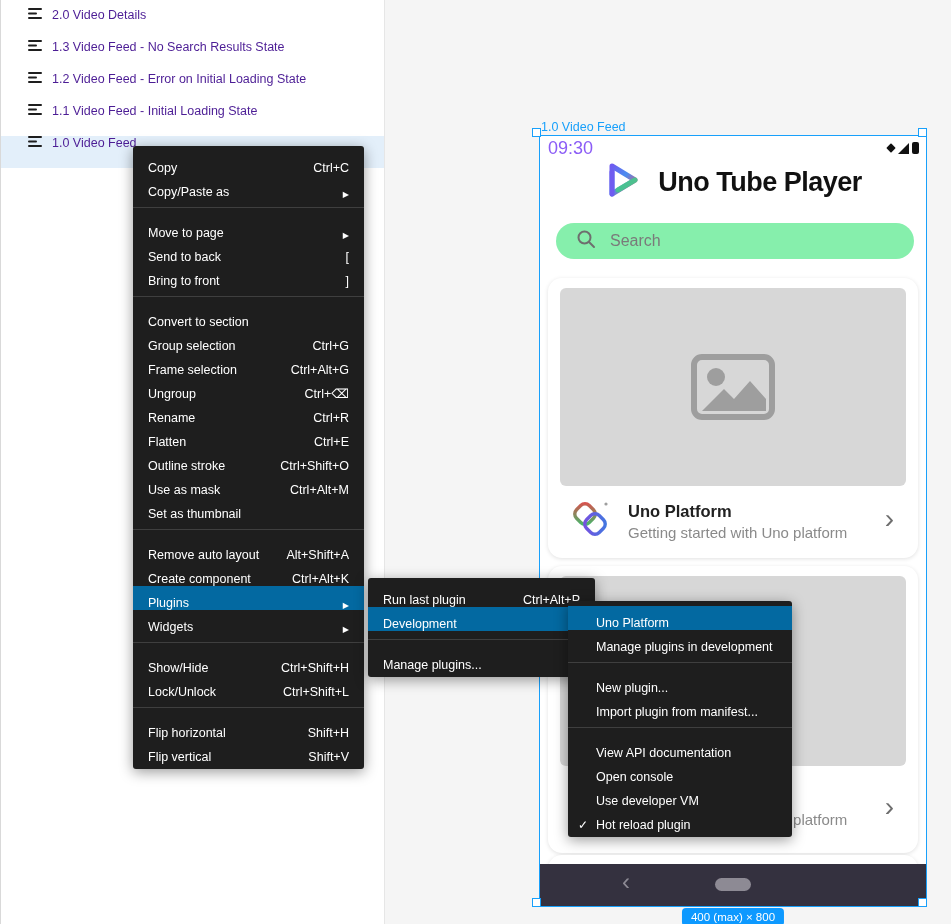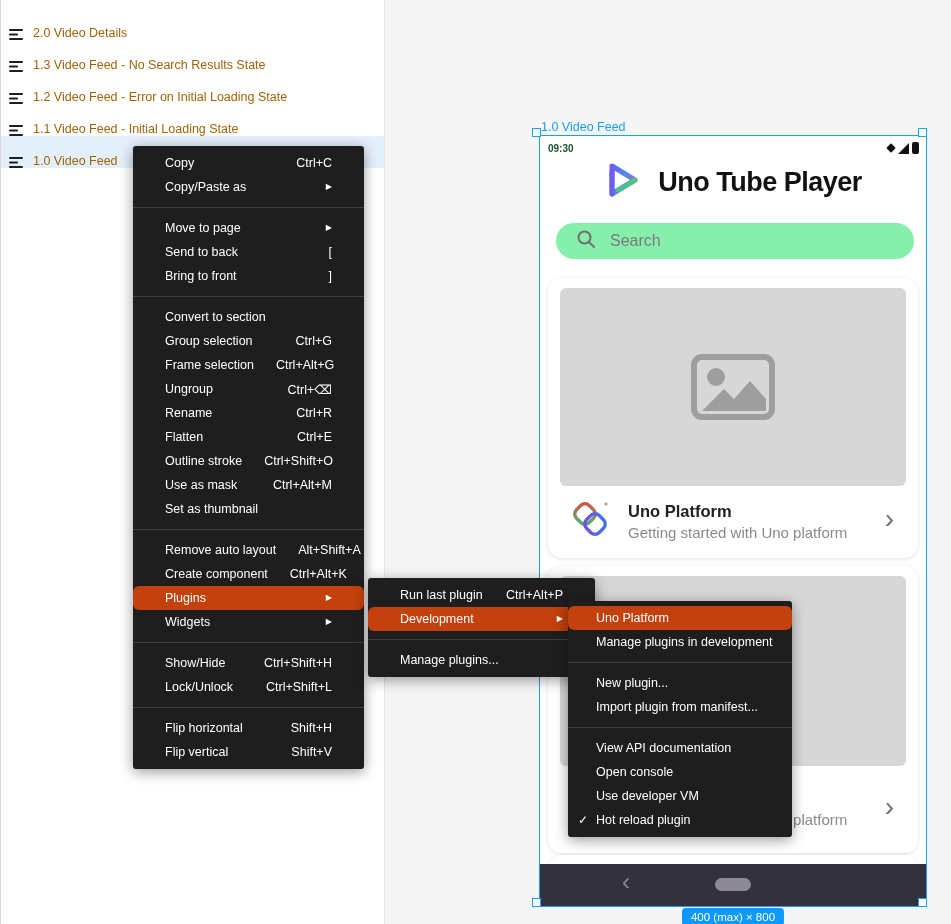--- a/index.html
+++ b/index.html
@@ -13,42 +13,42 @@
 
   
   .sidebar {
     position:absolute; left:0; top:0; width:385px; height:924px;
     background:#ffffff;
     border-left:1px solid #d9d9d9;
     border-right:1px solid #e6e6e6;
     padding-top:8px; z-index:5;
   }
   .layer-row {
-    height:32px; display:flex; align-items:flex-end;
-    padding-left:8px; gap:10px;
-    font-size:12.5px; font-weight:500; color:#a16207;
+    height:32px; display:flex; align-items:flex-start;
+    padding-left:27px; gap:10px;
+    font-size:12.5px; font-weight:500; color:#4c1d95;
     white-space:nowrap; cursor:default;
   }
   .layer-row.selected { background:#e3effa; }
   .layer-icon { display:inline-flex; flex:0 0 auto; }
 
   
   .frame-label {
     position:absolute; left:541px; top:120px;
     font-size:12.5px; color:#18a0fb; z-index:6;
   }
   .device-frame {
     position:absolute; left:540px; top:136px; width:386px; height:770px;
     background:#ffffff; outline:1.5px solid #18a0fb; z-index:1; overflow:hidden;
   }
   .statusbar {
     position:absolute; top:3px; left:8px; right:7px; height:18px;
     display:flex; align-items:center; justify-content:space-between;
   }
-  .status-time { font-size:10px; font-weight:700; color:#14532d; }
+  .status-time { font-size:18px; font-weight:400; color:#8b5cf6; }
   .status-icons { display:flex; align-items:center; gap:3px; }
   .st-diamond { width:8px; height:8px; background:#111; transform:rotate(45deg) scale(.85); border-radius:1px; }
   .st-signal { width:0; height:0; border-left:11px solid transparent; border-bottom:11px solid #111; }
   .st-battery { width:7px; height:12px; background:#111; border-radius:2px; }
   .app-header {
     position:absolute; top:22px; left:0; right:0; height:48px;
     display:flex; align-items:center; justify-content:center; gap:14px;
   }
   .app-title { font-size:27px; font-weight:800; letter-spacing:-0.5px; color:#111; }
   .search-bar {
@@ -102,24 +102,24 @@
   
   .menu {
     position:absolute; background:#1e1e1e; border-radius:3px;
     padding:5px 0; z-index:30; color:#ffffff; font-size:12.5px;
     box-shadow:0 3px 14px rgba(0,0,0,.4);
   }
   .menu-main { left:133px; top:146px; width:231px; }
   .menu-plugins { left:368px; top:578px; width:227px; }
   .menu-dev { left:568px; top:601px; width:224px; }
   .mi {
-    height:24px; display:flex; align-items:center; padding:0 32px;
+    height:24px; display:flex; align-items:flex-end; padding:0 15px;
     white-space:nowrap; cursor:default;
   }
-  .mi.hl { background:#c2410c;border-radius:6px; }
+  .mi.hl { background:#0369a1; }
   .mi-label { flex:1; }
   .mi-short { margin-left:22px; }
   .mi-arrow { margin-left:22px; font-size:8px; line-height:1; }
   .sep { height:1px; background:rgba(255,255,255,.15); margin:8px 0; }
   .menu-dev .mi { padding-left:10px; }
   .mi-check { width:18px; flex:0 0 18px; font-size:12px; }
 </style>
 </head>
 <body>
 

